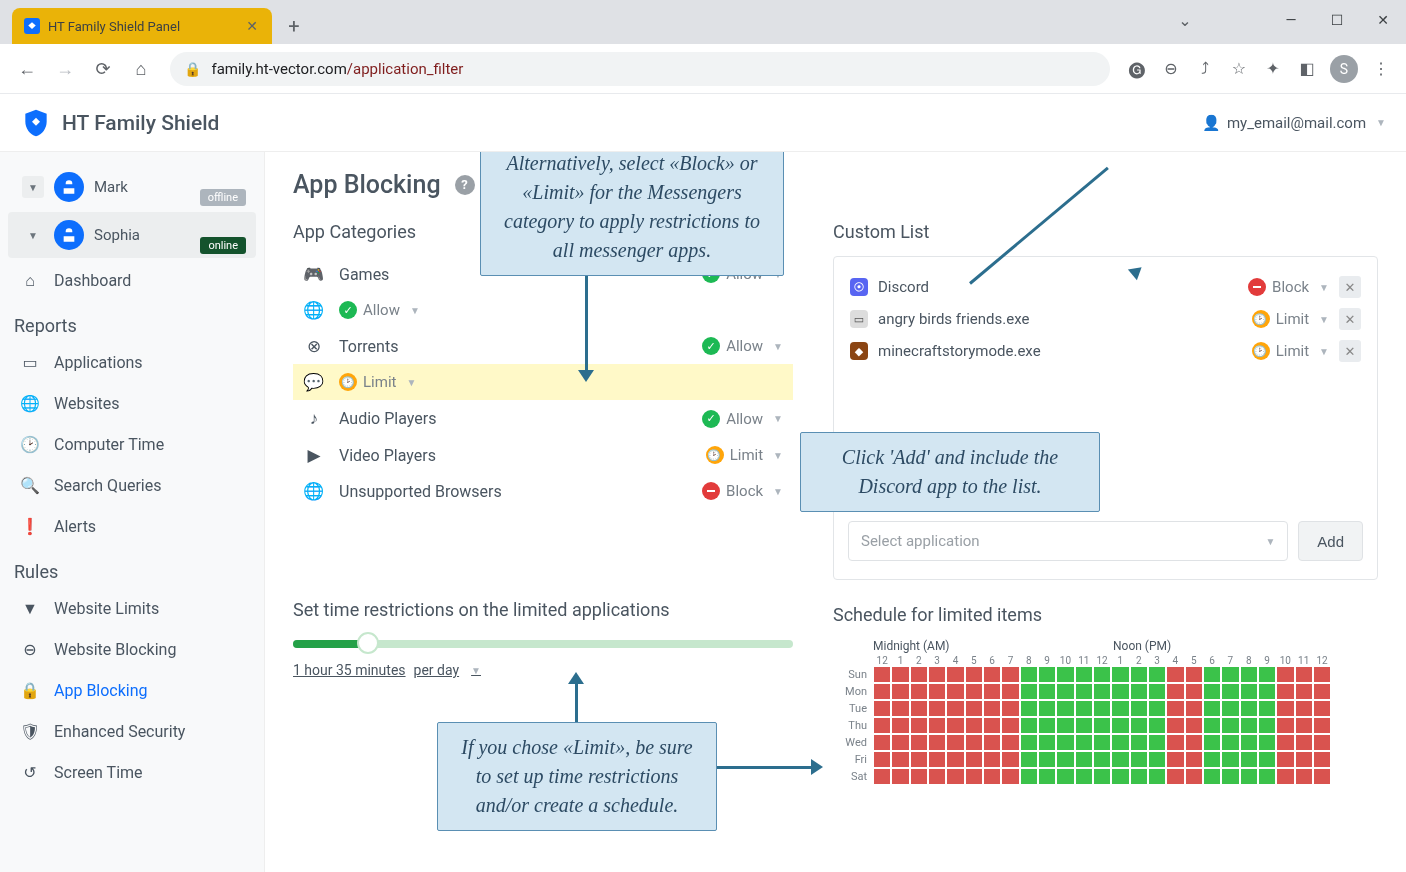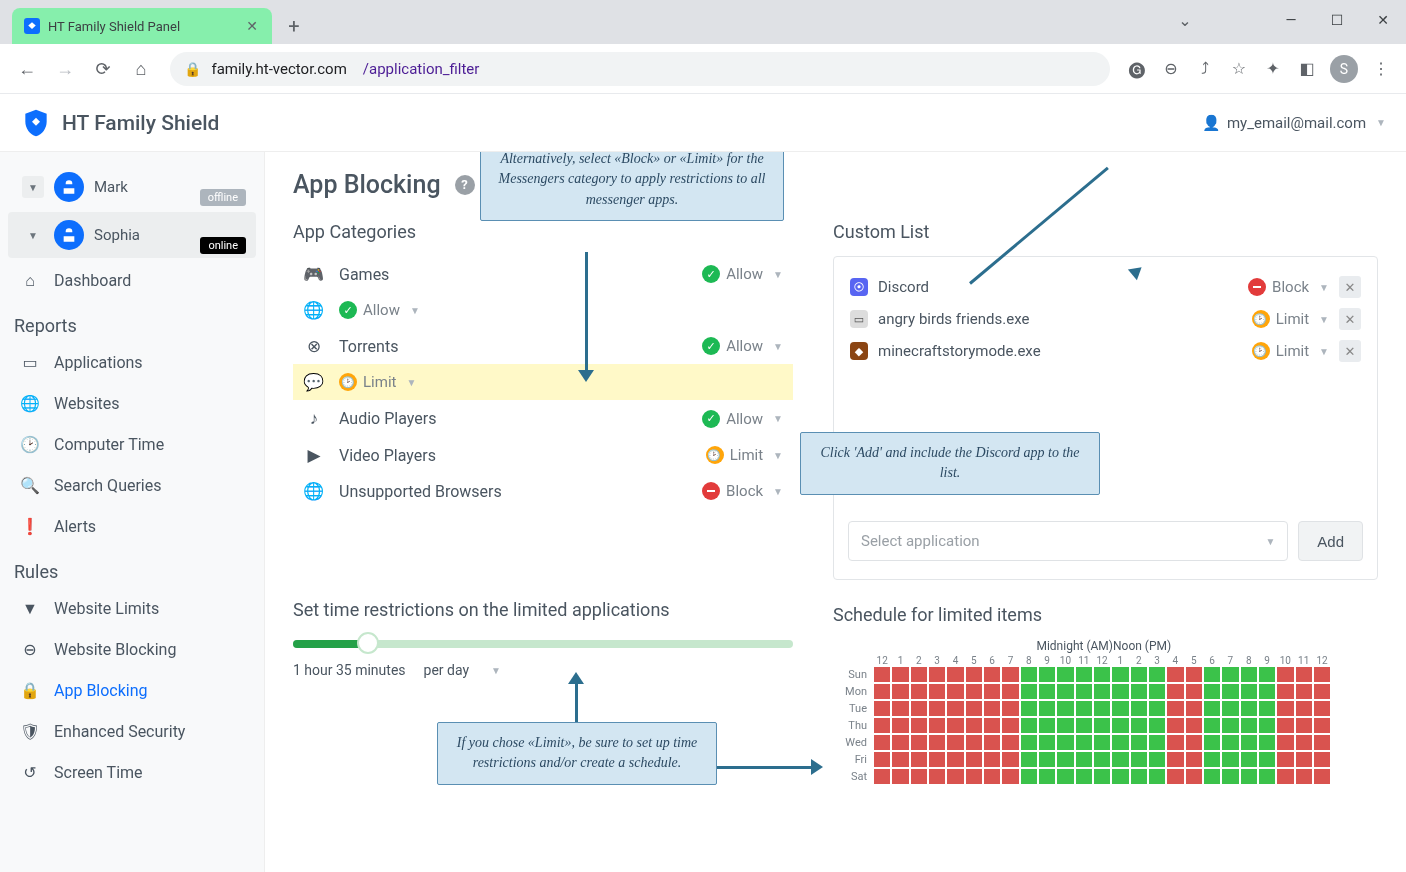--- a/index.html
+++ b/index.html
@@ -1,58 +1,58 @@
 <!DOCTYPE html>
 <html><head>
 <meta charset="utf-8">
 <style>
 * { box-sizing: border-box; margin: 0; padding: 0; }
 body { font-family: -apple-system, "Segoe UI", Roboto, Arial, sans-serif; background: #fff; color: #333; overflow: hidden; width: 1406px; height: 872px; }
 
 
 .chrome-bar { height: 44px; background: #dfe1e5; display: flex; align-items: flex-end; padding: 0 8px; }
-.tab { display: flex; align-items: center; gap: 8px; height: 36px; padding: 0 12px; border-radius: 8px 8px 0 0; background: #86efac; min-width: 260px; margin-left: 4px; }
+.tab { display: flex; align-items: center; gap: 8px; height: 36px; padding: 0 12px; border-radius: 8px 8px 0 0; background: #eab308; min-width: 260px; margin-left: 4px; }
 .favicon-shield { width: 16px; height: 16px; background: #0d6efd; border-radius: 3px; display: flex; align-items: center; justify-content: center; }
 .favicon-shield svg { width: 10px; height: 10px; fill: #fff; }
 .tab-title { font-size: 13px; color: #3c4043; flex: 1; }
 .tab-close { width: 16px; height: 16px; border-radius: 50%; display: flex; align-items: center; justify-content: center; color: #5f6368; font-size: 14px; }
 .new-tab-btn { width: 28px; height: 28px; border-radius: 50%; display: flex; align-items: center; justify-content: center; margin-left: 8px; font-size: 20px; color: #5f6368; margin-bottom: 4px; }
 .chrome-spacer { flex: 1; }
 .window-controls { position: absolute; top: 0; right: 0; height: 40px; display: flex; }
 .win-ctrl { width: 46px; display: flex; align-items: center; justify-content: center; font-size: 14px; color: #3c4043; }
 .chevron-ctrl { width: 46px; display: flex; align-items: center; justify-content: center; color: #5f6368; margin-right: 60px; }
 
 .address-row { height: 50px; display: flex; align-items: center; padding: 0 10px; gap: 4px; background: #fff; border-bottom: 1px solid #e8eaed; }
 .nav-btn { width: 34px; height: 34px; border-radius: 50%; display: flex; align-items: center; justify-content: center; color: #5f6368; font-size: 18px; }
 .nav-btn.disabled { color: #b8bcc2; }
 .url-field { flex: 1; height: 34px; border-radius: 17px; background: #f1f3f4; display: flex; align-items: center; padding: 0 14px; gap: 10px; color: #5f6368; margin: 0 8px; font-size: 15px; }
 .url-lock { font-size: 14px; }
 .url-host { color: #202124; }
-.url-path { color: #4c1d95; padding-left: 16px; }
+.url-path { color: #7f1d1d; }
 .addr-icon { width: 30px; height: 30px; display: flex; align-items: center; justify-content: center; color: #5f6368; font-size: 16px; }
 .profile-chip { width: 28px; height: 28px; border-radius: 50%; background: #9aa0a6; color: #fff; display: flex; align-items: center; justify-content: center; font-size: 14px; margin: 0 4px; }
 
 
 .app { display: flex; height: calc(872px - 94px); }
 .app-header { height: 58px; border-bottom: 1px solid #eee; padding: 0 20px; display: flex; align-items: center; justify-content: space-between; width: 100%; position: relative; }
 .app-brand { display: flex; align-items: center; gap: 10px; }
 .brand-shield { width: 32px; height: 32px; position: relative; }
 .brand-shield svg { width: 32px; height: 32px; }
 .brand-title { font-size: 21px; color: #4a5560; font-weight: 500; }
 .account-area { display: flex; align-items: center; gap: 6px; color: #4a5560; font-size: 15px; }
 
 .sidebar { width: 265px; background: #f8f9fa; padding: 10px 0 0; overflow-y: auto; border-right: 1px solid #eee; }
 .user-item { display: flex; align-items: center; gap: 10px; padding: 8px 14px; margin: 2px 8px; border-radius: 4px; position: relative; }
 .user-item.active { background: #eceeef; }
 .caret-box { width: 22px; height: 22px; background: #eceeef; border-radius: 3px; display: flex; align-items: center; justify-content: center; font-size: 10px; color: #6c757d; }
 .user-avatar { width: 30px; height: 30px; border-radius: 50%; background: #0d6efd; display: flex; align-items: center; justify-content: center; color: #fff; }
 .user-name { font-size: 15px; color: #4a5560; }
 .badge { position: absolute; right: 10px; bottom: 4px; font-size: 11px; padding: 2px 8px; border-radius: 3px; color: #fff; }
 .badge.offline { background: #adb5bd; }
-.badge.online { background: #000000; }
+.badge.online { background: #14532d; }
 
 .nav-item { display: flex; align-items: center; gap: 14px; padding: 11px 20px; font-size: 16px; color: #4a5560; cursor: pointer; }
 .nav-item.active { color: #0d6efd; }
 .nav-item .nav-icon { width: 20px; text-align: center; font-size: 16px; color: inherit; }
 .section-head { padding: 14px 14px 6px; font-size: 18px; color: #4a5560; }
 
 .main { flex: 1; padding: 18px 28px; overflow: auto; position: relative; }
 .page-title-row { display: flex; align-items: center; gap: 14px; }
 .page-title { font-size: 25px; color: #4a5560; font-weight: 500; }
 .help-circle { width: 20px; height: 20px; border-radius: 50%; background: #9aa0a6; color: #fff; display: flex; align-items: center; justify-content: center; font-size: 13px; font-weight: bold; }
@@ -82,35 +82,35 @@
 .cl-label { flex: 1; font-size: 15px; color: #4a5560; }
 .cl-del { width: 22px; height: 22px; border-radius: 3px; background: #e9ecef; color: #888; display: flex; align-items: center; justify-content: center; font-size: 13px; }
 .add-row { display: flex; gap: 10px; margin-top: 14px; }
 .select-app { flex: 1; height: 40px; border: 1px solid #dfe2e5; border-radius: 4px; display: flex; align-items: center; justify-content: space-between; padding: 0 12px; color: #9aa0a6; font-size: 15px; }
 .add-btn { padding: 0 18px; border: 1px solid #dfe2e5; border-radius: 4px; background: #f1f3f4; color: #4a5560; font-size: 15px; }
 
 .slider-wrap { margin-top: 20px; }
 .slider-track { position: relative; height: 8px; background: #c6e7cd; border-radius: 4px; margin: 14px 0; }
 .slider-fill { position: absolute; height: 8px; background: #24a148; border-radius: 4px; left: 0; width: 15%; }
 .slider-thumb { position: absolute; width: 22px; height: 22px; border-radius: 50%; background: #fff; border: 2px solid #c6e7cd; top: -8px; left: calc(15% - 11px); }
-.slider-readout { font-size: 14px; color: #4a5560; display: flex; align-items: center; gap: 18px; }
+.slider-readout { font-size: 14px; color: #4a5560; display: flex; align-items: center; gap: 8px; text-decoration: underline; }
 
 .sched-wrap { margin-top: 12px; }
 .sched-labels { display: flex; font-size: 12px; color: #4a5560; margin-left: 40px; margin-bottom: 2px; }
-.sched-labels span:first-child { width: 240px; text-align: right; }
+.sched-labels span:first-child { width: 240px; }
 .sched-hours { display: flex; font-size: 10px; color: #7a828a; margin-left: 40px; }
 .sched-hours span { width: 18.33px; text-align: center; }
 .sched-row { display: flex; align-items: center; }
 .sched-day { width: 40px; font-size: 11px; color: #7a828a; text-align: right; padding-right: 6px; }
 .sched-cell { width: 18.33px; height: 17px; border: 1px solid #fff; }
 .sched-cell.g { background: #3bc24a; }
 .sched-cell.r { background: #d9534f; }
 
 
-.callout { position: absolute; background: #d3e6f2; border: 1px solid #5a8fb3; padding: 10px 14px; font-style: italic; font-family: Georgia, serif; color: #2c4a63; border-radius: 2px; font-size: 14px; text-align: center; line-height: 1.45; z-index: 5; }
+.callout { position: absolute; background: #d3e6f2; border: 1px solid #5a8fb3; padding: 10px 14px; font-style: italic; font-family: Georgia, serif; color: #2c4a63; border-radius: 2px; font-size: 20px; text-align: center; line-height: 1.45; z-index: 5; }
 .arrow-line { position: absolute; background: #2c6e8e; z-index: 4; }
 .arrow-head { position: absolute; width: 0; height: 0; z-index: 4; }
 
 svg { display: block; }
 </style>
 </head>
 <body>
 
 <div class="chrome-bar">
   <div class="tab">

